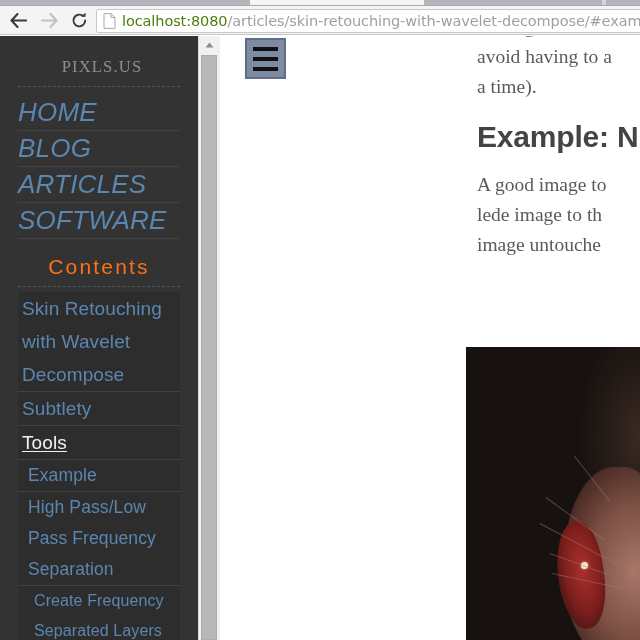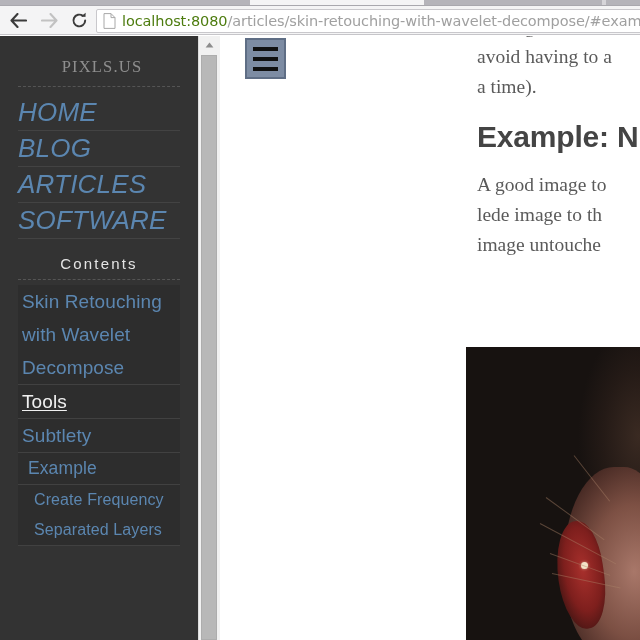--- a/index.html
+++ b/index.html
@@ -133,22 +133,22 @@
     text-decoration: none;
     font-family: "Liberation Sans Narrow", "Liberation Sans", sans-serif;
     letter-spacing: 0.2px;
     border-bottom: 1px solid #434343;
     padding: 0 0 1px 0;
     white-space: nowrap;
   }
 
   .contents-head {
     text-align: center;
-    color: #e5e5e5;
-    font-size: 15px;
+    color: #f97316;
+    font-size: 21px;
     font-family: "Liberation Sans", sans-serif;
     letter-spacing: 2.2px;
     padding: 16px 0 7px 0;
   }
 
   .toc { padding: 5px 0 0 0; margin: 0 18px; }
   .toc-item {
     display: block;
     color: #5b86b0;
     background: #2d2d2d;
@@ -349,23 +349,24 @@
           <a href="#">BLOG</a>
           <a href="#">ARTICLES</a>
           <a href="#">SOFTWARE</a>
         </nav>
 
         <div class="contents-head">Contents</div>
         <div class="dashed-rule"></div>
 
         <div class="toc">
           <a href="#" class="toc-item lvl1">Skin Retouching with Wavelet Decompose</a>
+          <a href="#" class="toc-item lvl1">Subtlety</a>
           <a href="#" class="toc-item lvl1 active">Tools</a>
-          <a href="#" class="toc-item lvl1">Subtlety</a>
           <a href="#" class="toc-item lvl2">Example</a>
+          <a href="#" class="toc-item lvl2">High Pass/Low Pass Frequency Separation</a>
           <a href="#" class="toc-item lvl3">Create Frequency Separated Layers</a>
 
         </div>
 
       </div>
     </div>
 
     <div class="pagescroll">
       <div class="scroll-up">
         <svg width="9" height="6" viewBox="0 0 9 6">

